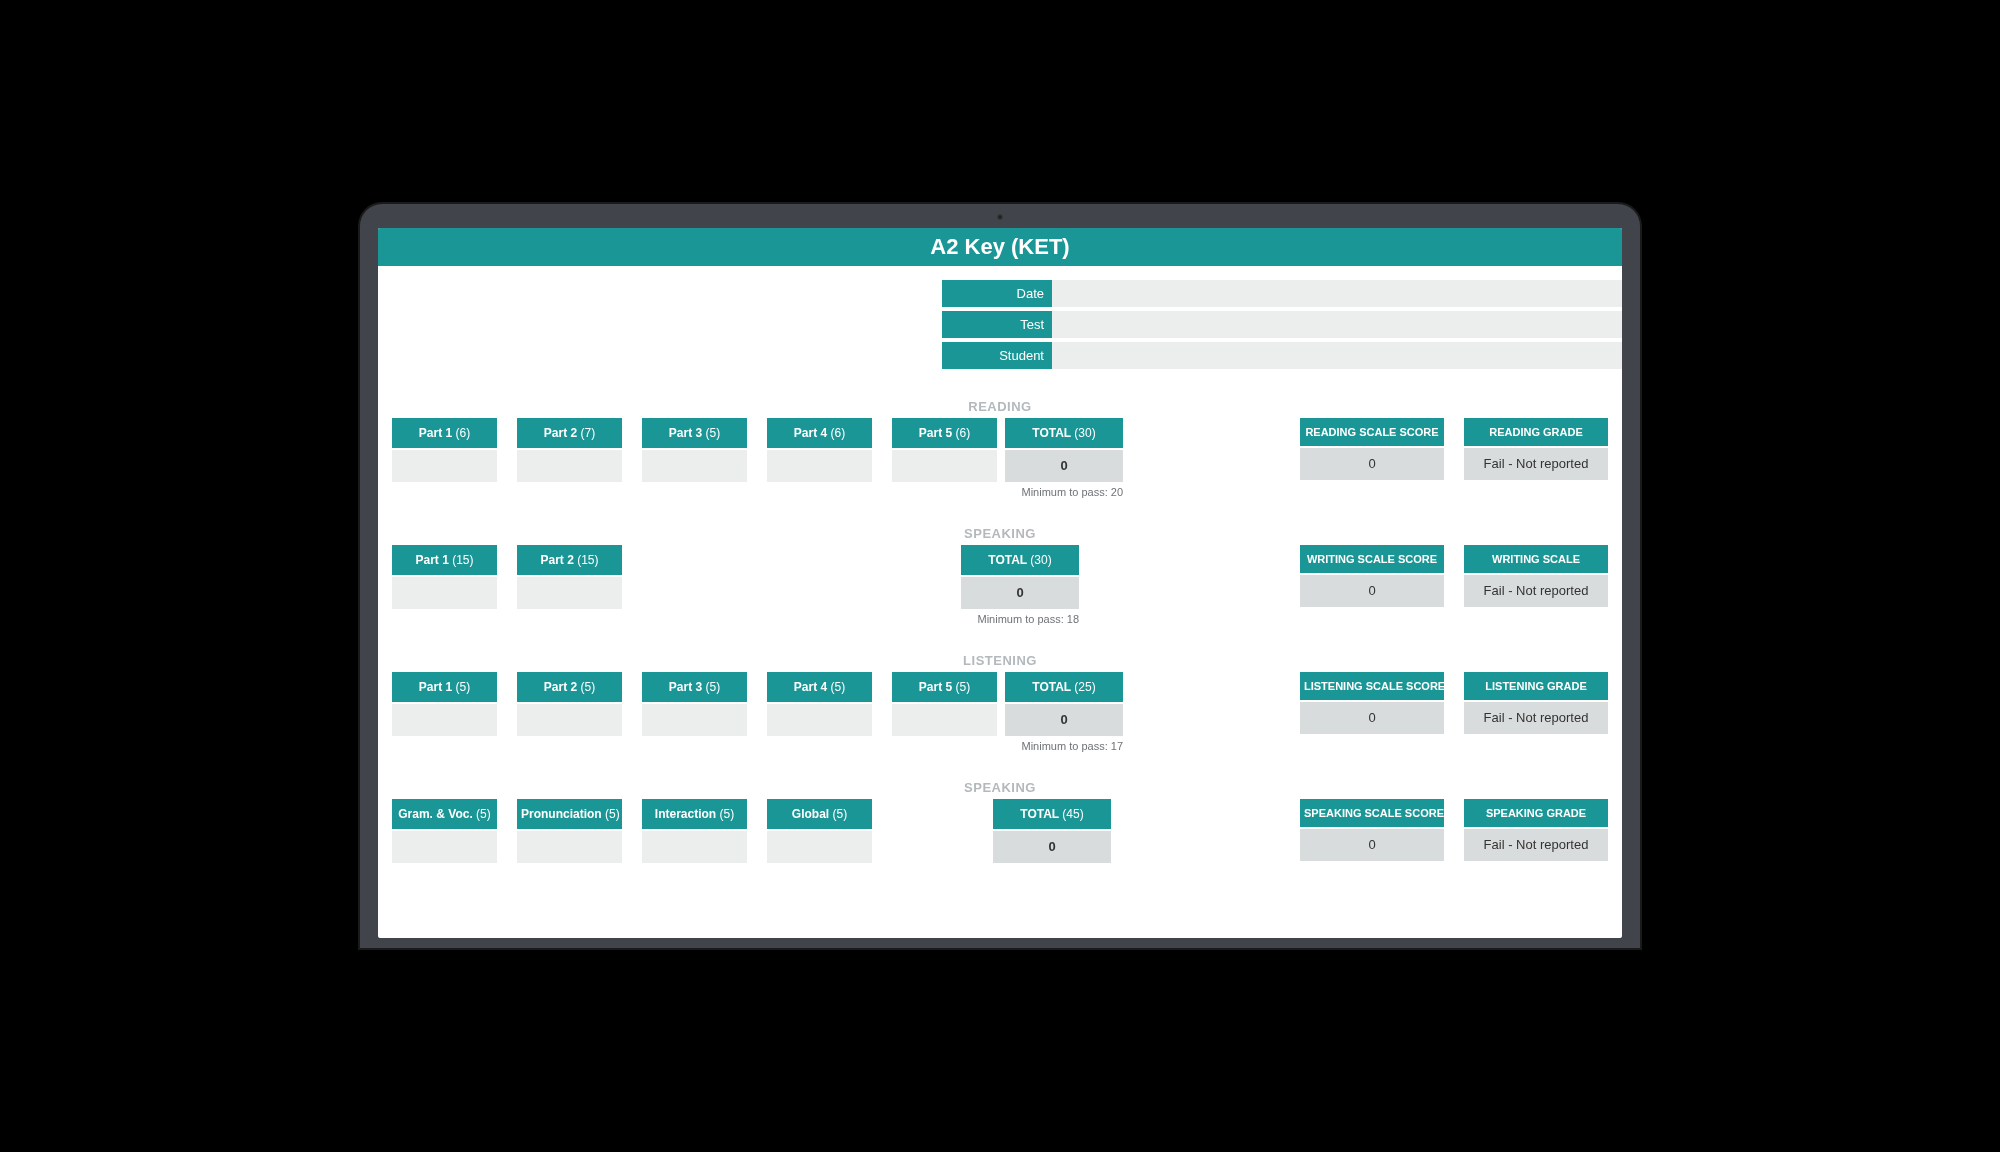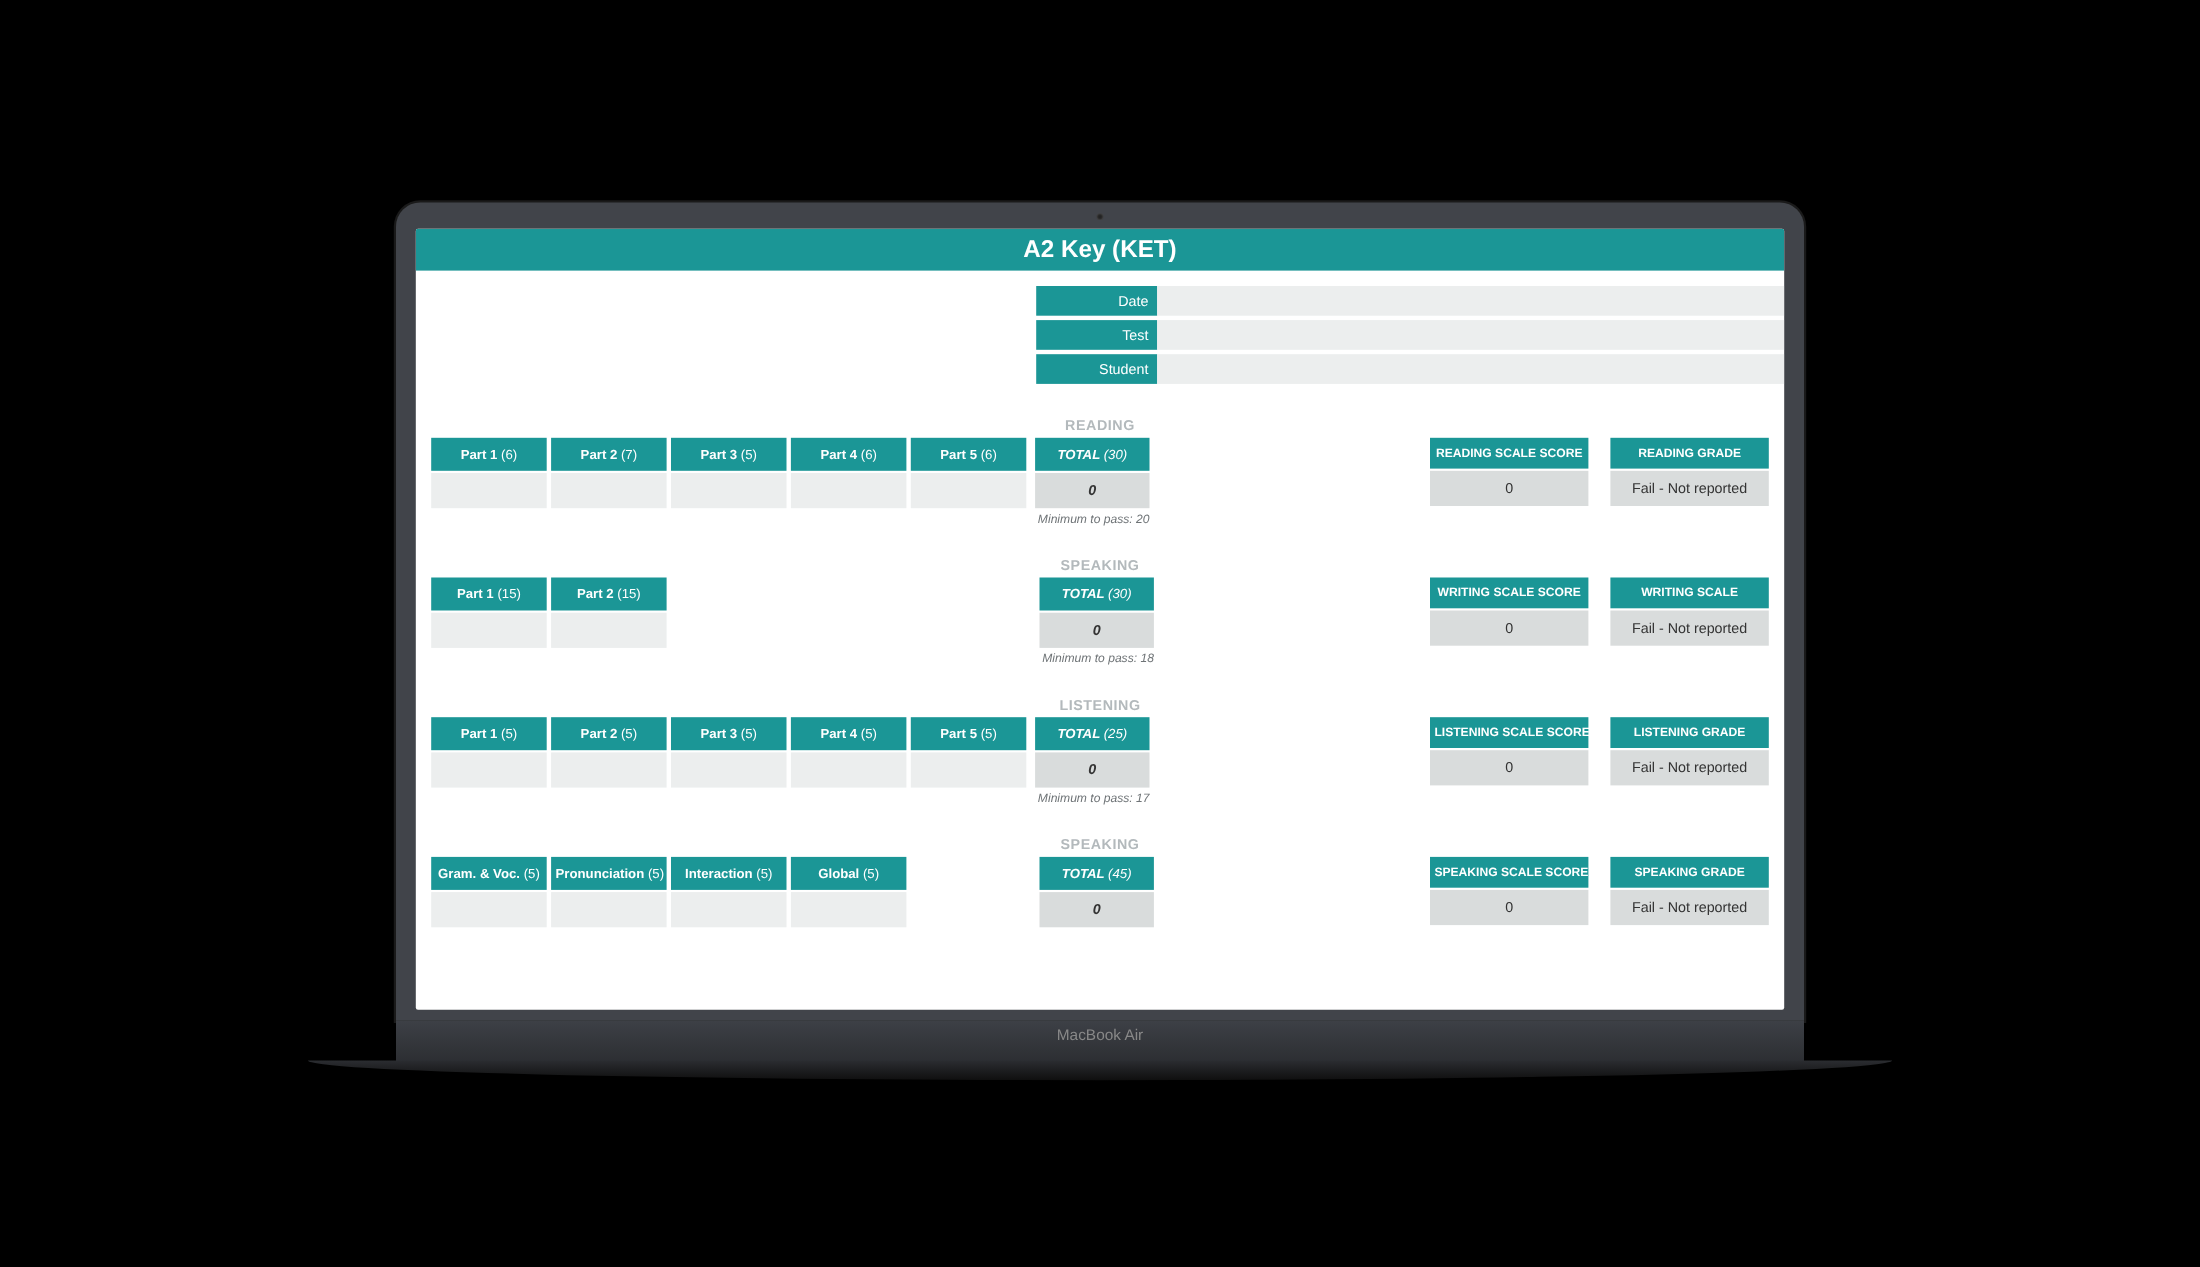--- a/index.html
+++ b/index.html
@@ -109,21 +109,21 @@
     margin-bottom: 4px;
     text-align: center;
   }
   .row {
     display: flex;
     gap: 4px;
     align-items: flex-start;
   }
   .parts {
     display: flex;
-    gap: 4px;
+    gap: 20px;
     flex: 0 0 auto;
     align-items: flex-end;
   }
   .cell {
     width: 105px;
   }
   .hdr {
     background: #1b9696;
     color: #fff;
     text-align: center;
@@ -137,23 +137,22 @@
   }
   .val {
     background: #eceeee;
     text-align: center;
     padding: 8px 4px;
     min-height: 32px;
     color: #333;
     margin-top: 2px;
   }
   .total-col {
-    width: 104px;
+    width: 118px;
     margin-left: 4px;
-    font-style: italic;
   }
   .total-col .val {
     background: #d9dcdc;
     font-weight: 600;
   }
   .note {
     font-size: 11px;
     color: #6e7376;
     text-align: right;
     margin-top: 4px;
@@ -348,16 +347,13 @@
                 <div class="hdr">SPEAKING GRADE</div>
                 <div class="val">Fail - Not reported</div>
               </div>
             </div>
           </div>
         </div>
 
       </div>
     </div>
   </div>
-  <div class="base">
-    <span>MacBook Air</span>
-  </div>
 </div>
 
 </body></html>

